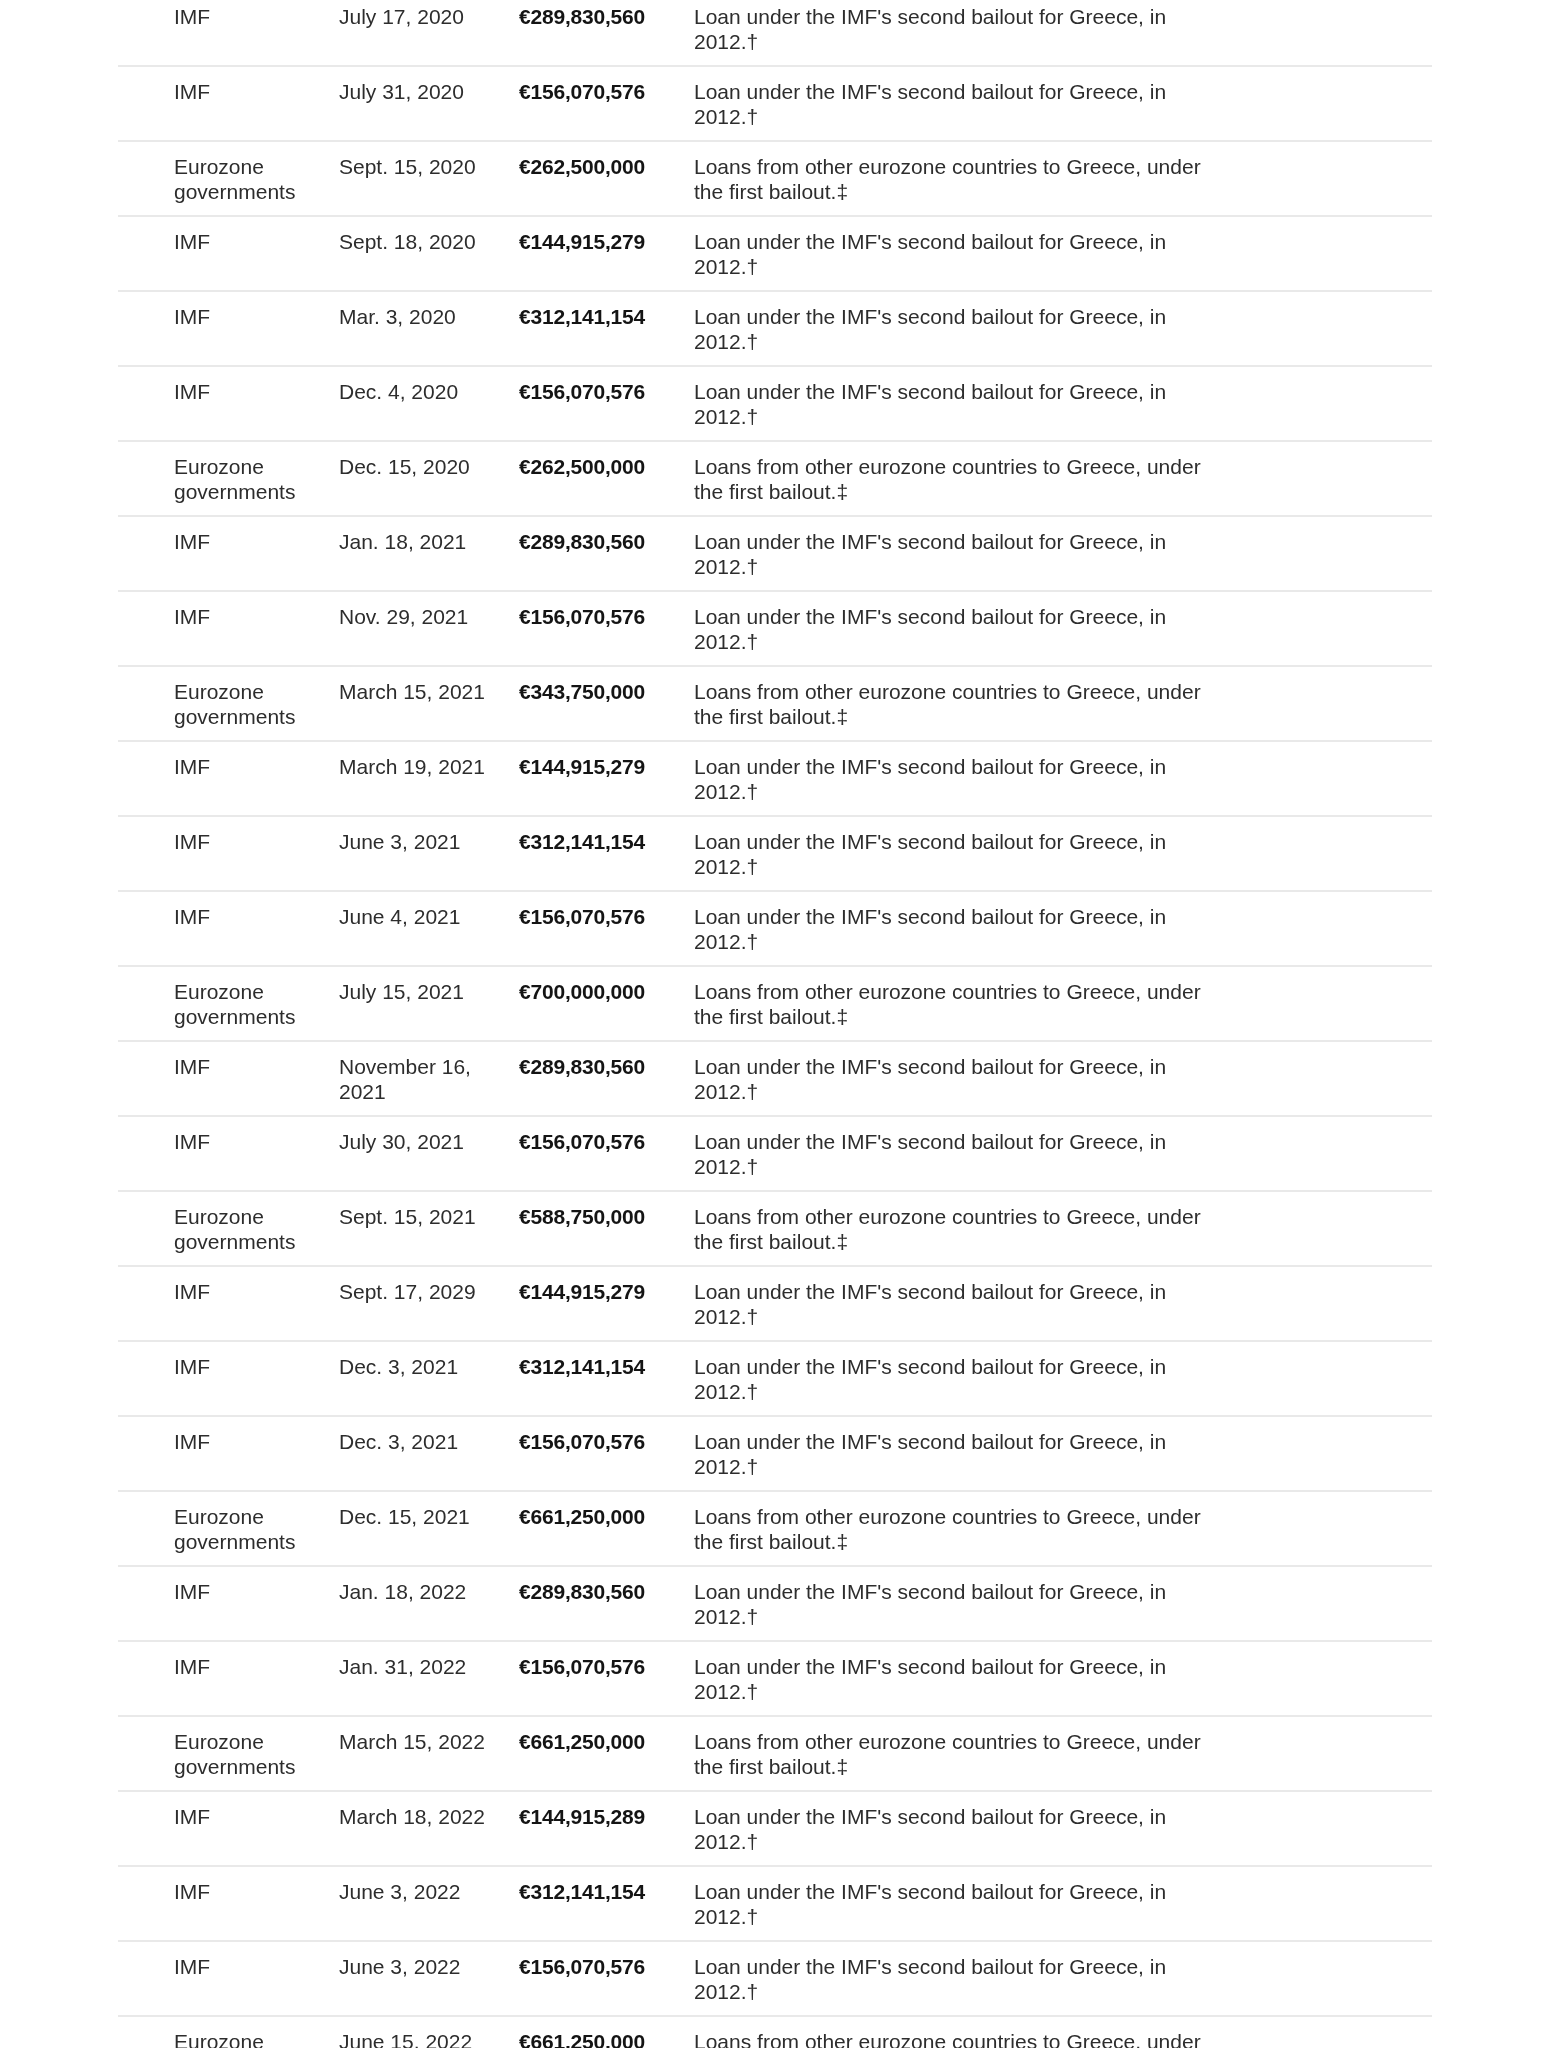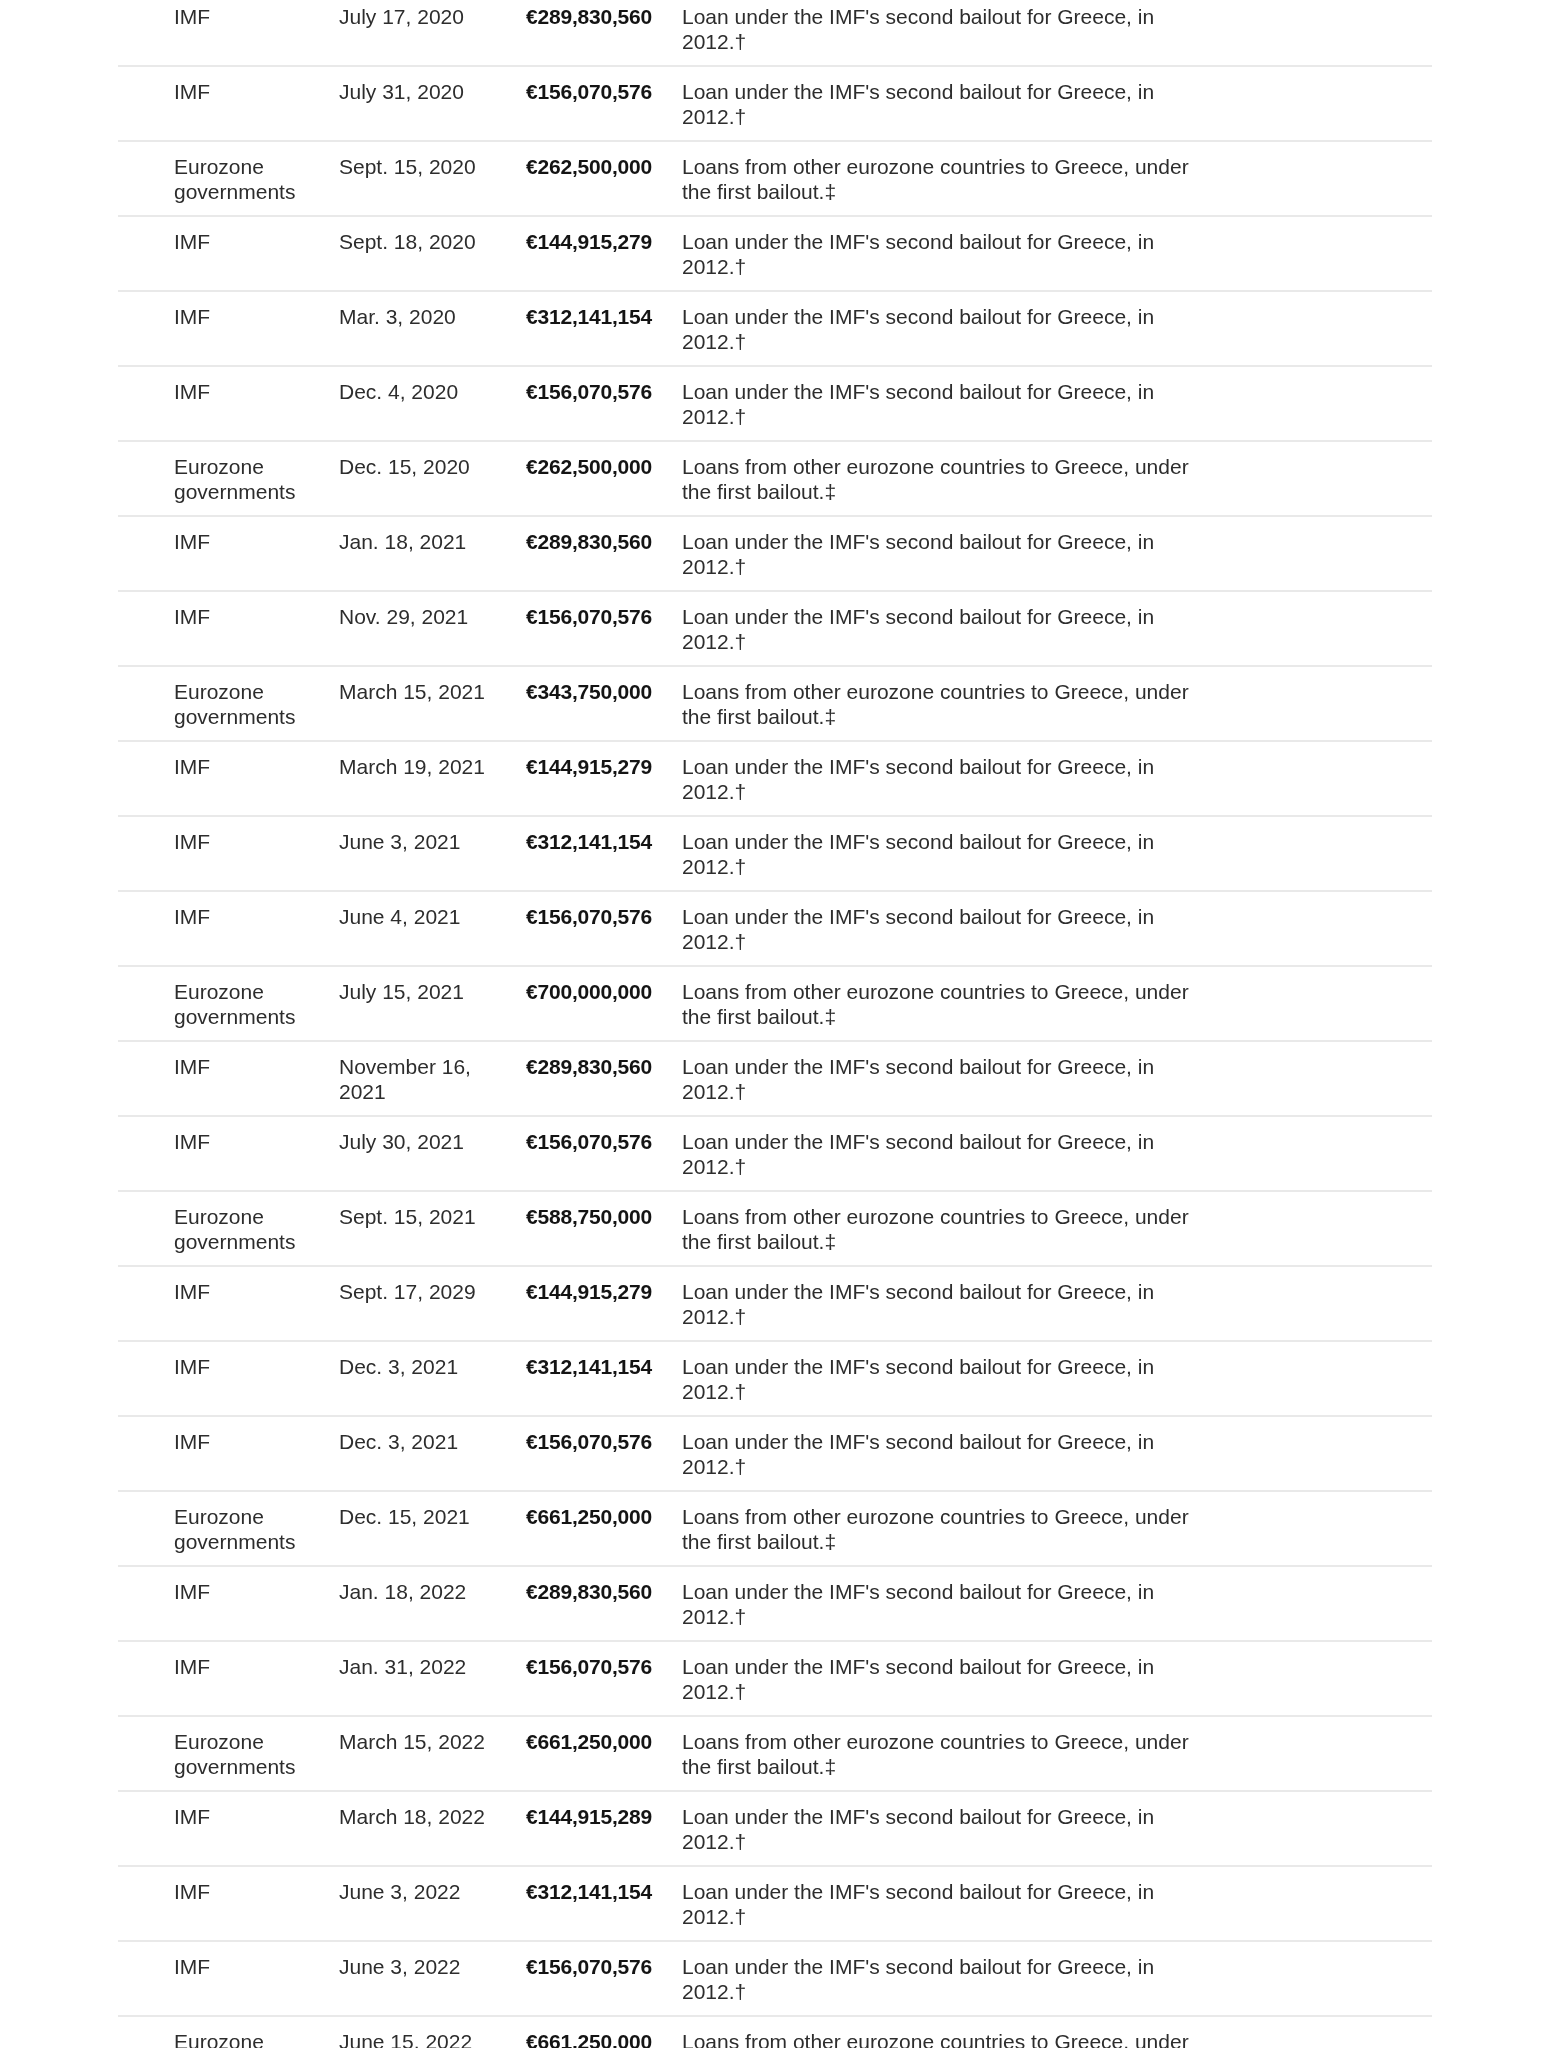--- a/index.html
+++ b/index.html
@@ -35,28 +35,28 @@
     margin-left: 56px;
     flex: 0 0 auto;
   }
   .cell-date {
     width: 180px;
     flex: 0 0 auto;
   }
   .cell-amount {
     width: 140px;
     flex: 0 0 auto;
-    text-align: center;
+    text-align: left;
     font-weight: 700;
     color: #141414;
     letter-spacing: -0.2px;
   }
   .cell-description {
     width: 540px;
-    margin-left: 23px;
+    margin-left: 35px;
     flex: 0 0 auto;
   }
   .cell-rate {
     margin-left: 14px;
     width: 100px;
     flex: 0 0 auto;
   }
 </style>
 </head>
 <body>

